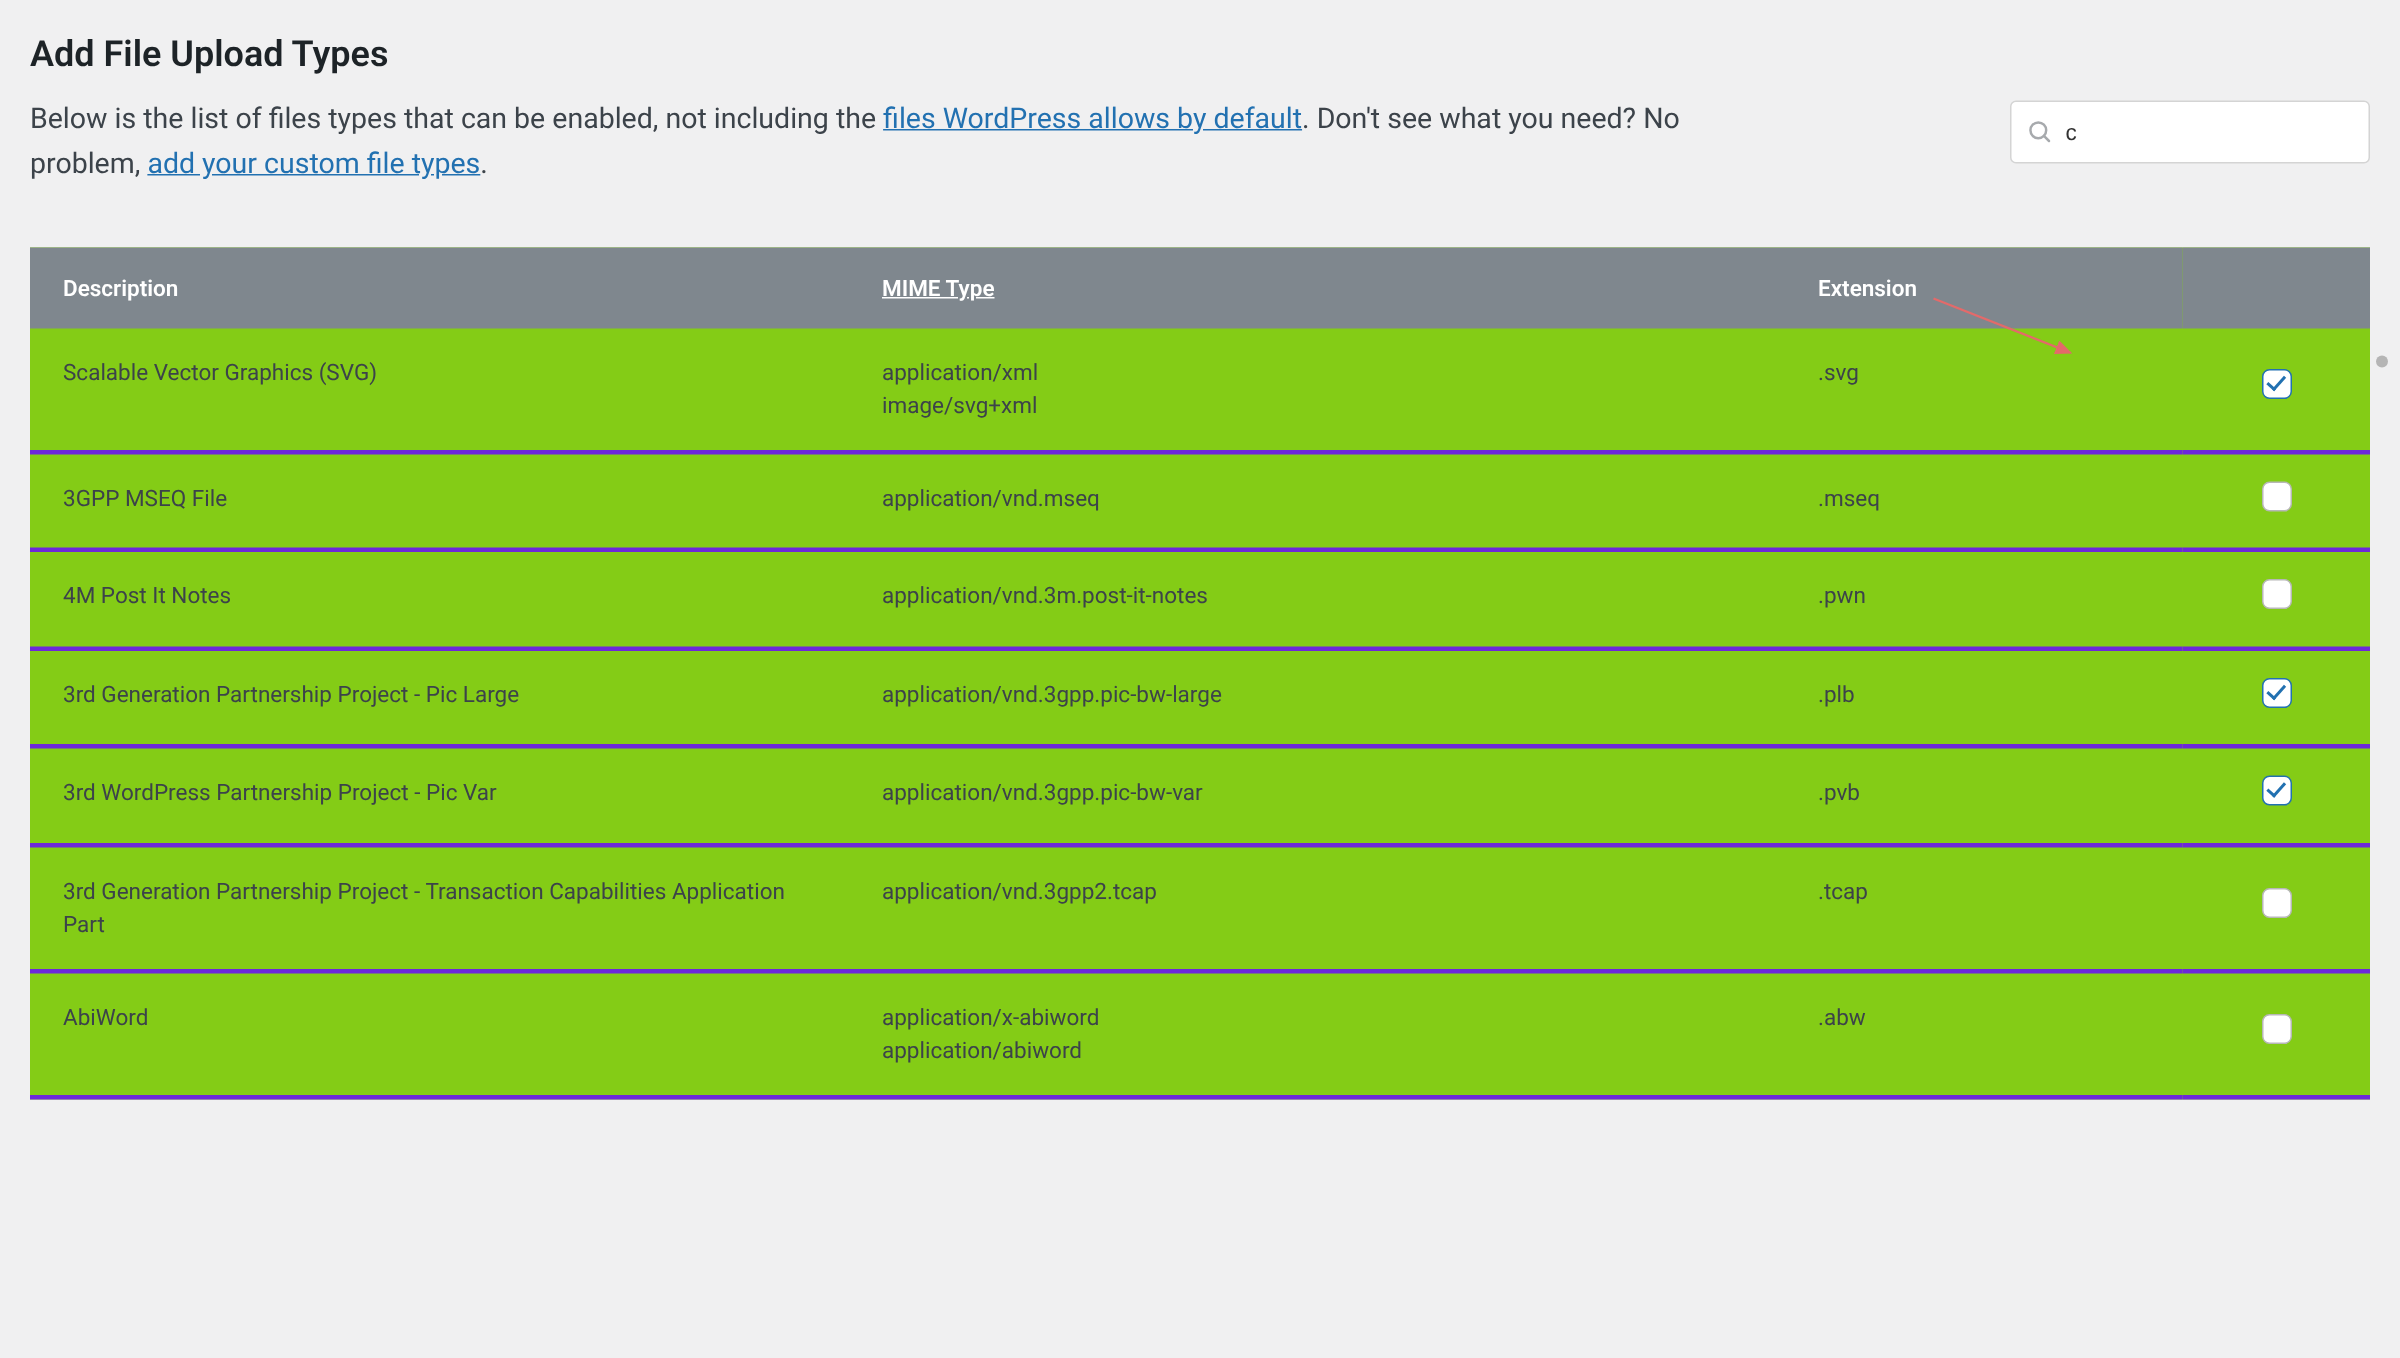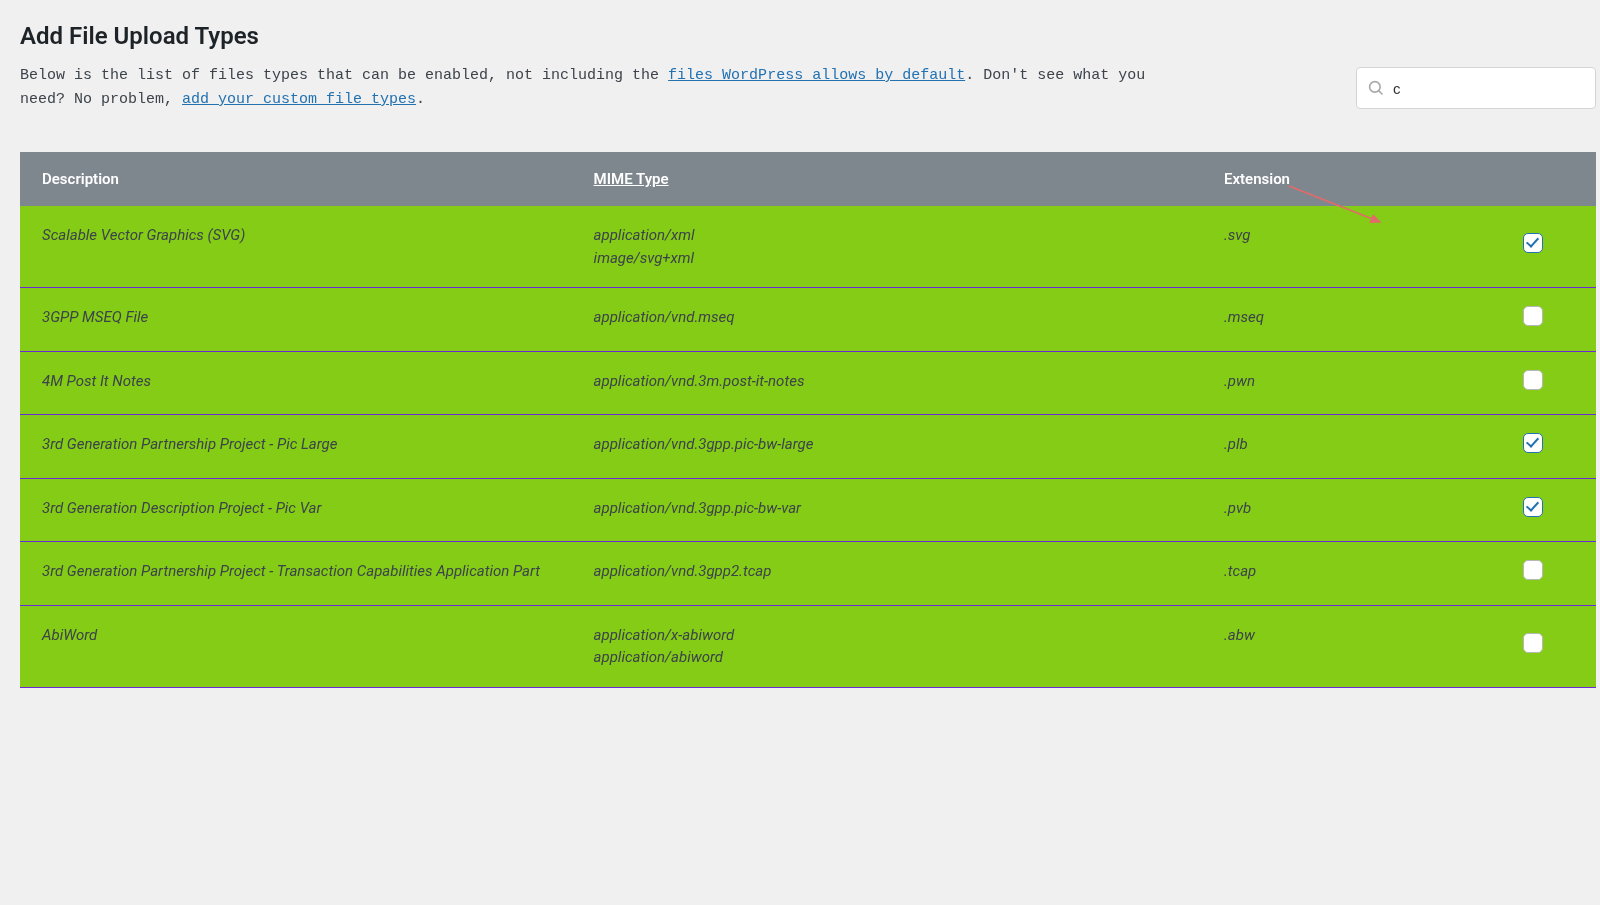--- a/index.html
+++ b/index.html
@@ -4,43 +4,42 @@
 <style>
   * { box-sizing: border-box; margin: 0; padding: 0; }
   html, body { width: 1600px; height: 905px; }
   body {
     font-family: -apple-system, BlinkMacSystemFont, "Segoe UI", Roboto, "Helvetica Neue", sans-serif;
     background: #f0f0f1;
     color: #333;
     font-size: 14px;
   }
   .wrap {
-    padding: 22px 4px 0 20px;
+    padding: 22px 20px 0 20px;
   }
   .header-row {
     display: flex;
     justify-content: space-between;
     align-items: flex-start;
   }
   .header-text {
     flex: 1;
     padding-right: 30px;
   }
   h1 {
     font-size: 24px;
     font-weight: 600;
     color: #1d2327;
     margin-bottom: 14px;
   }
   .intro {
-    font-size: 15px;
+    font-size: 19px;
     line-height: 1.6;
     color: #3c434a;
     max-width: 1150px;
-    font-family: Liberation Mono, monospace;
   }
   .intro a {
     color: #2271b1;
     text-decoration: underline;
   }
   .search-box {
     display: flex;
     align-items: center;
     background: #fff;
     border: 1px solid #d4d4d4;
@@ -78,26 +77,25 @@
     font-size: 15px;
     text-align: left;
     padding: 18px 22px;
   }
   thead th:nth-child(1) { width: 35%; }
   thead th:nth-child(2) { width: 40%; text-decoration: underline; }
   thead th:nth-child(3) { width: 17%; }
   thead th:nth-child(4) { width: 8%; }
   tbody td {
     padding: 18px 22px;
-    border-bottom: 1px solid #6d28d9;
+    border-bottom: 3px solid #6d28d9;
     font-size: 15px;
     color: #3c434a;
     vertical-align: top;
     line-height: 1.5;
-    font-style: italic;
   }
   tbody td.cb-cell { text-align: center; vertical-align: middle; }
   .mime-line { display: block; }
 
   .checkbox {
     display: inline-block;
     width: 20px;
     height: 20px;
     border: 1.5px solid #b7b7b7;
     border-radius: 5px;
@@ -193,21 +191,21 @@
           </tr>
           <tr>
             <td>3rd Generation Partnership Project - Pic Large</td>
             <td>
               <span class="mime-line">application/vnd.3gpp.pic-bw-large</span>
             </td>
             <td>.plb</td>
             <td class="cb-cell"><span class="checkbox checked"></span></td>
           </tr>
           <tr>
-            <td>3rd Generation Description Project - Pic Var</td>
+            <td>3rd WordPress Partnership Project - Pic Var</td>
             <td>
               <span class="mime-line">application/vnd.3gpp.pic-bw-var</span>
             </td>
             <td>.pvb</td>
             <td class="cb-cell"><span class="checkbox checked"></span></td>
           </tr>
           <tr>
             <td>3rd Generation Partnership Project - Transaction Capabilities Application Part</td>
             <td>
               <span class="mime-line">application/vnd.3gpp2.tcap</span>

